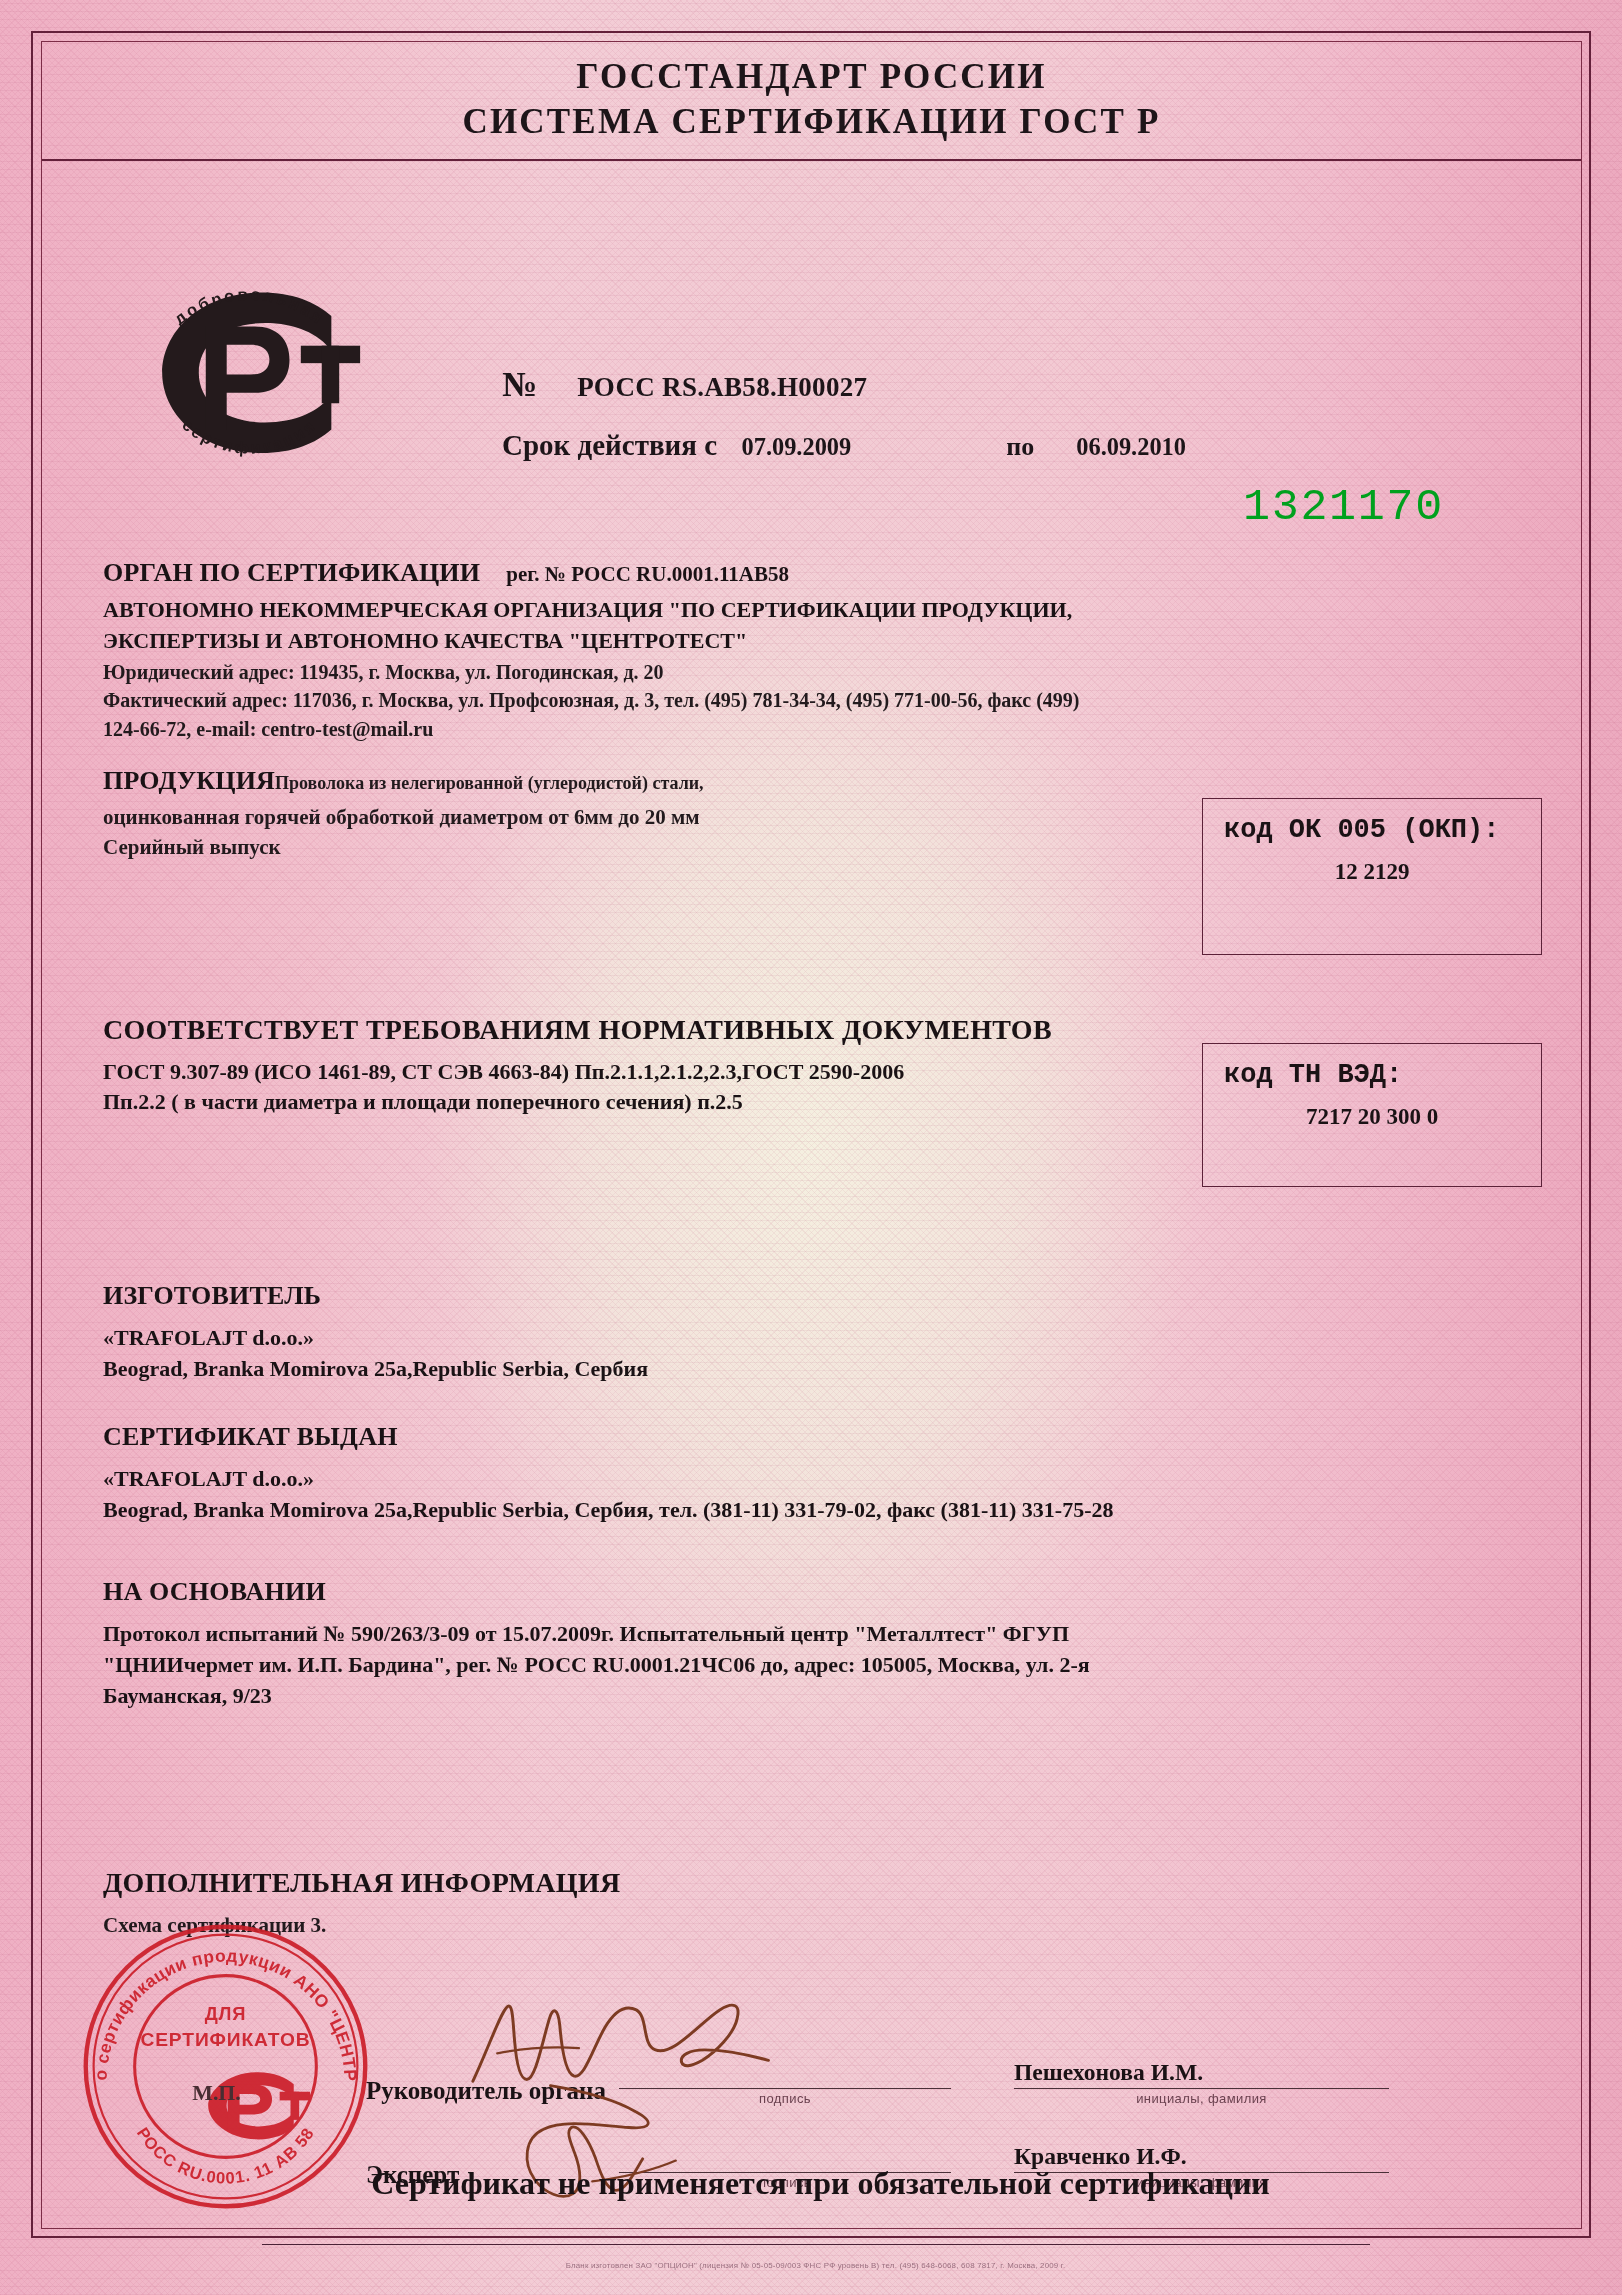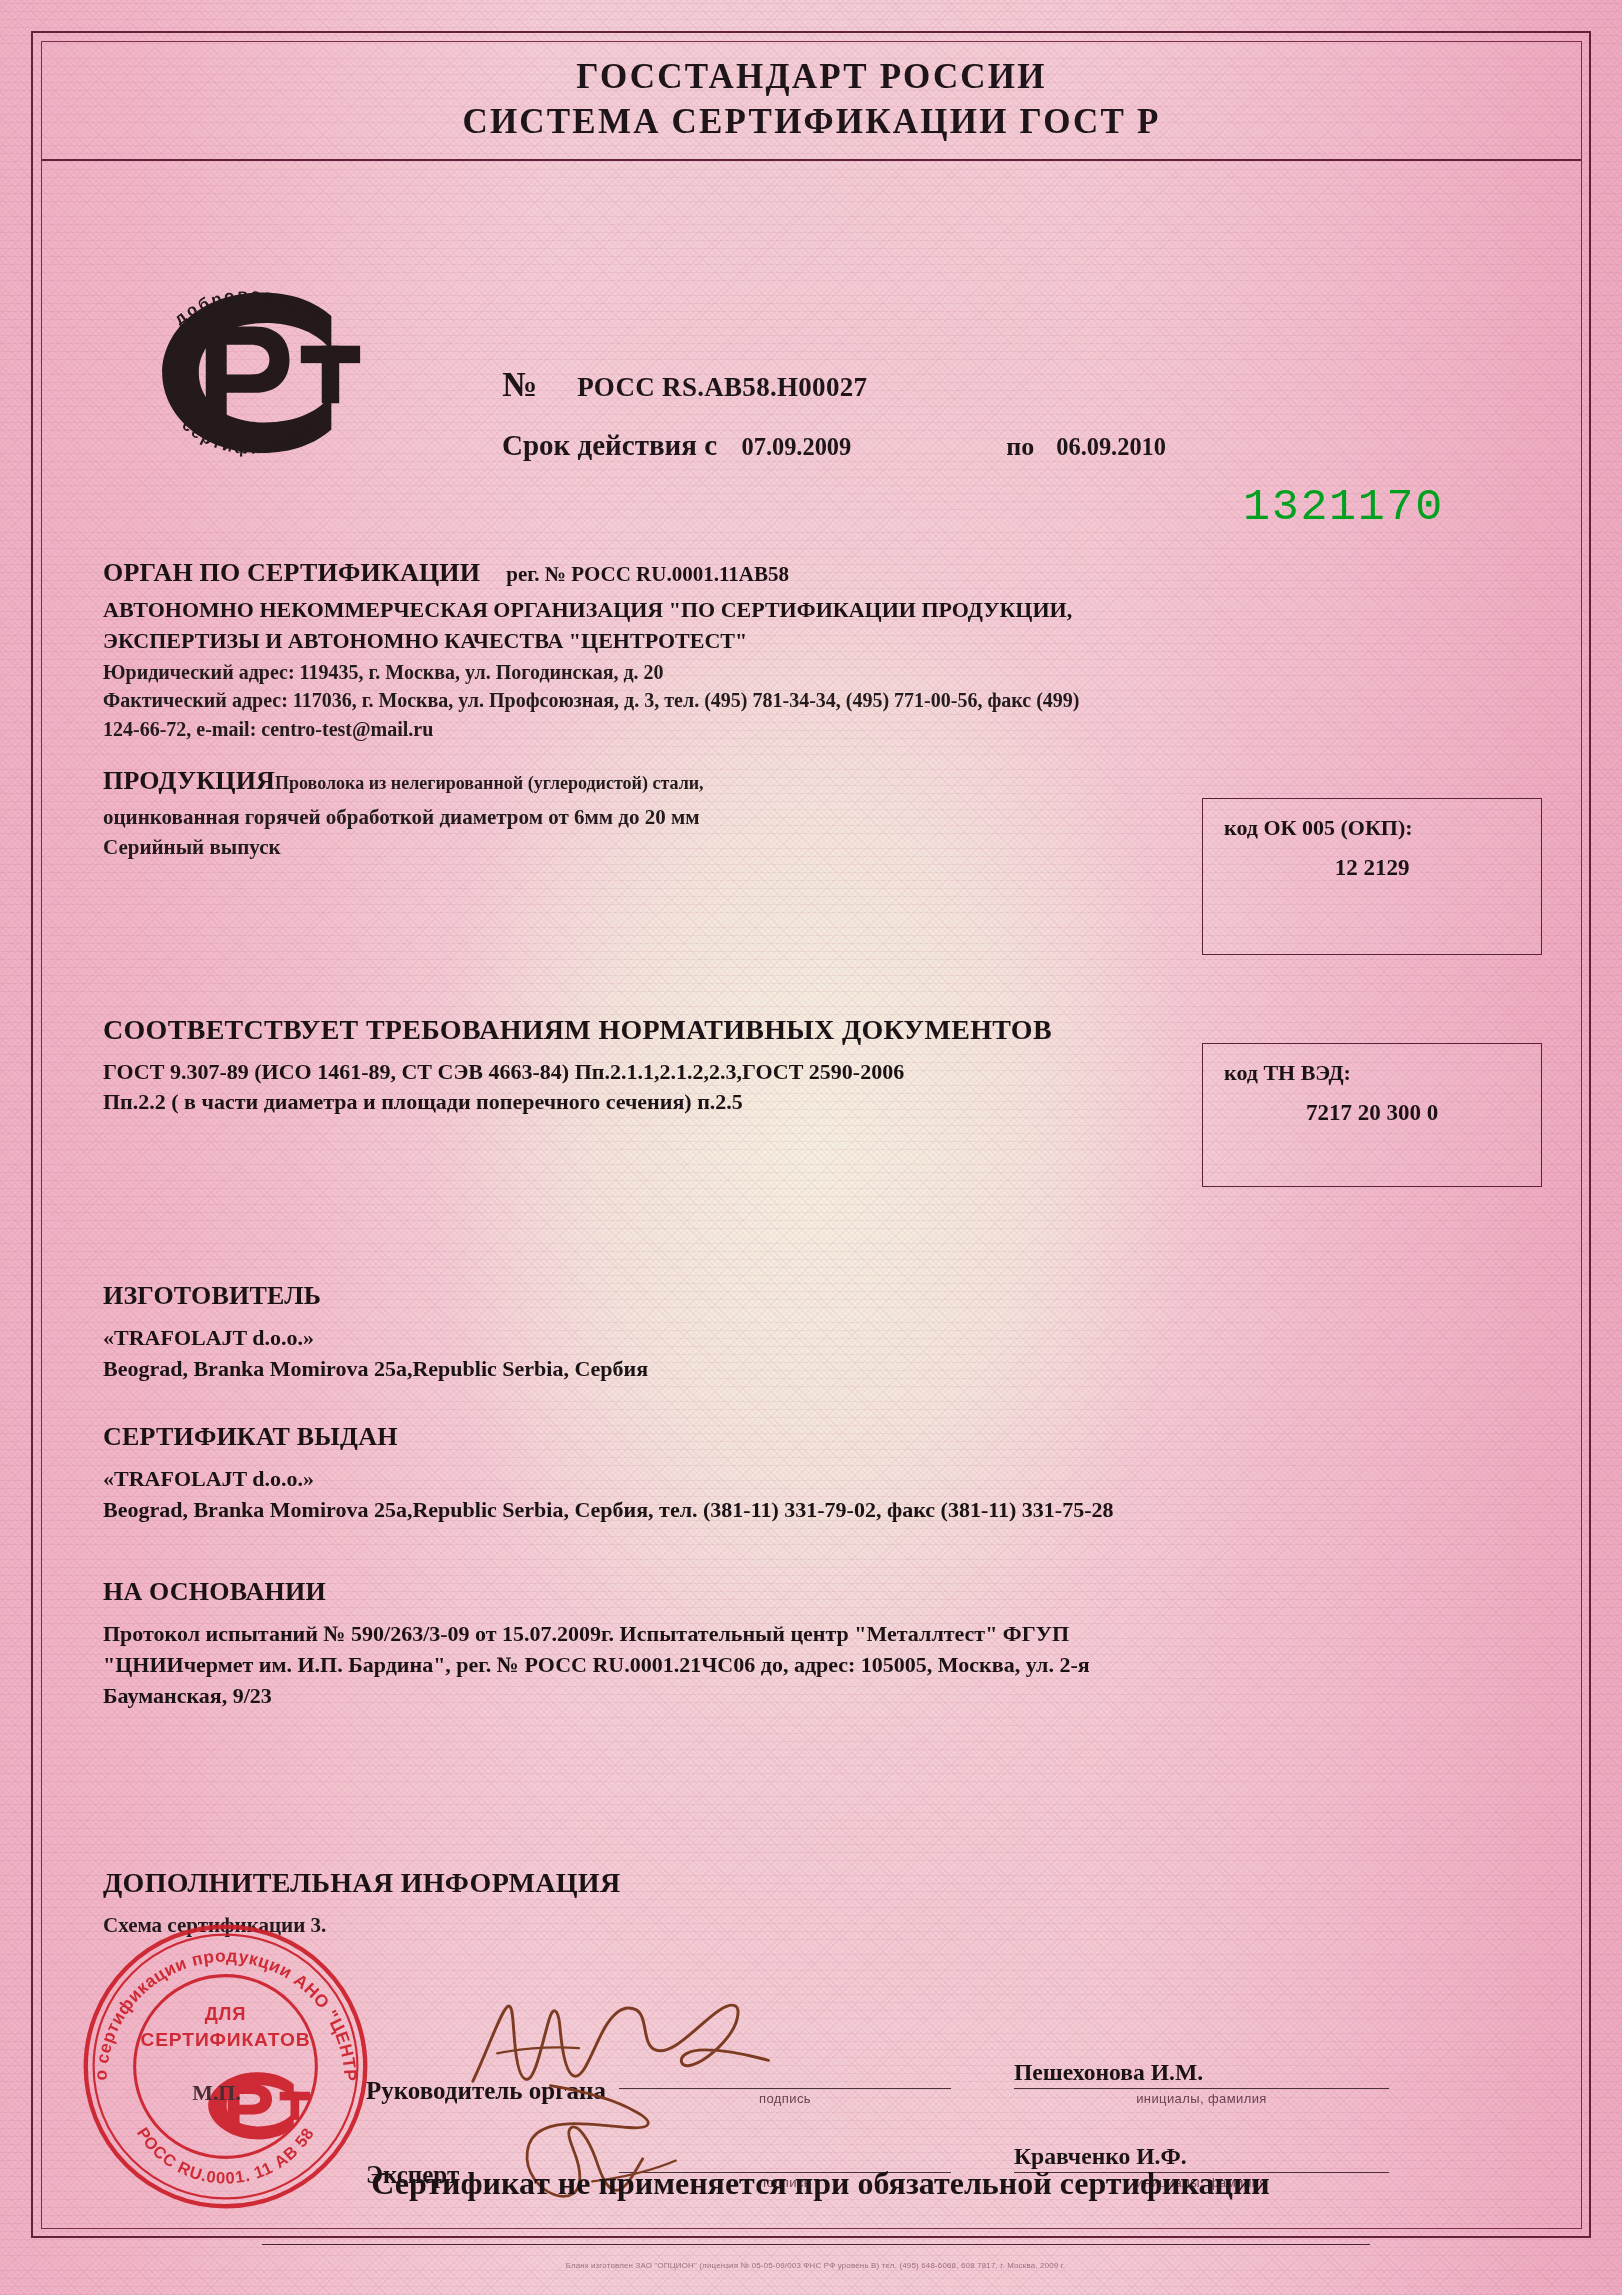--- a/index.html
+++ b/index.html
@@ -117,21 +117,21 @@
   .valid-from {
     font-size: 24.4px; font-weight: bold; color: #1d1519;
     margin-left: 24.4px;
   }
   .valid-po {
     font-size: 26px; font-weight: bold; color: #1d1519;
     margin-left: 155px;
   }
   .valid-to {
     font-size: 24.4px; font-weight: bold; color: #1d1519;
-    margin-left: 22px;
+    margin-left: 42px;
   }
 
   #serial {
     left: 1243px; top: 482px;
     font-family: "Liberation Mono", monospace;
     font-size: 45px;
     color: #00a11e;
     letter-spacing: 1.7px;
   }
 
@@ -180,22 +180,23 @@
 
   
   .code-box {
     border: 1.3px solid #5b2138;
     box-sizing: border-box;
     background: rgba(255,255,255,0.04);
   }
   #okp-box { left: 1202px; top: 798px; width: 340px; height: 157px; }
   #tnved-box { left: 1202px; top: 1043px; width: 340px; height: 144px; }
   .code-label {
-    font-size: 22px; font-weight: bold; color: #1a1215;
+    font-size: 27px; font-weight: bold; color: #1a1215;
     margin: 15.7px 0 0 21px;
+    font-family: Liberation Mono, monospace;
   }
   .code-value {
     font-size: 23px; font-weight: bold; color: #1a1215;
     text-align: center; margin-top: 14px;
   }
 
   #sec-docs { left: 103px; top: 1014px; width: 1047px; }
   #docs-list { margin-top: 10.5px; }
 
   #sec-maker { left: 103px; top: 1281px; width: 1431px; }

